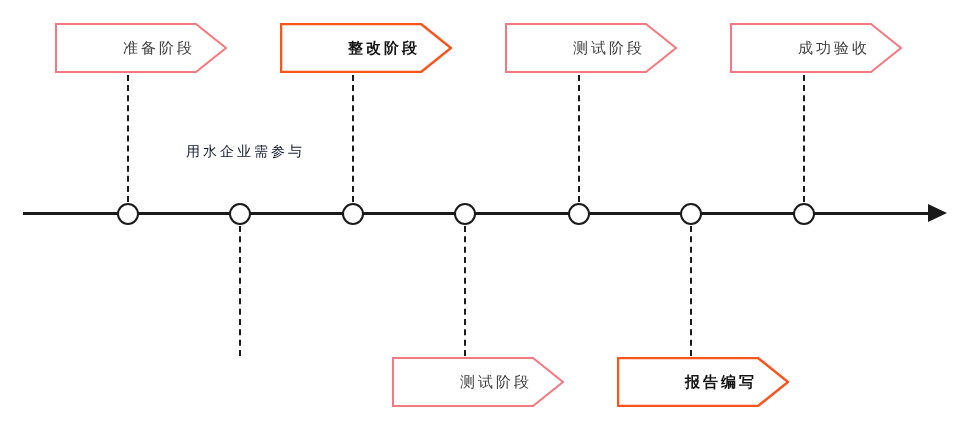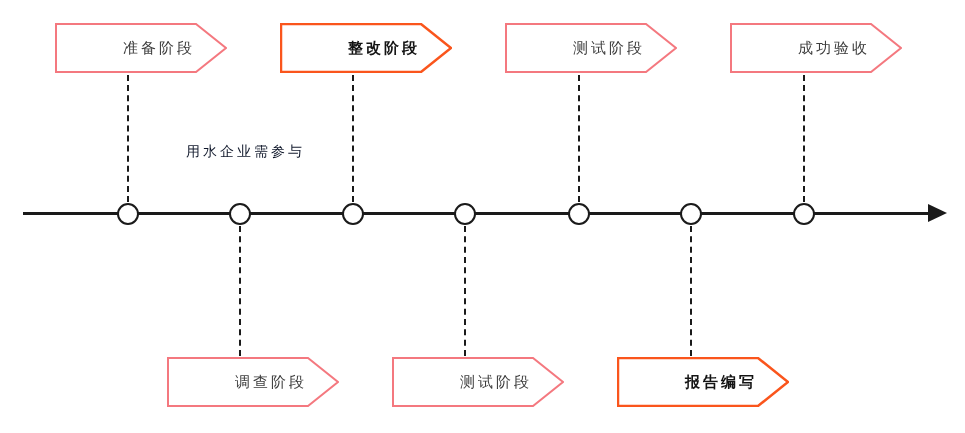--- a/index.html
+++ b/index.html
@@ -107,26 +107,20 @@
       </svg>
     <span class="banner-label">测试阶段</span>
   </div>
   <div class="banner pink" style="left:730px;top:23px">
     <svg width="172" height="50" viewBox="0 0 172 50">
         <polygon points="1,1 141,1 171,25 141,49 1,49"></polygon>
       </svg>
     <span class="banner-label">成功验收</span>
   </div>
 
-  <div class="banner pink" style="left:167px;top:357px">
-    <svg width="172" height="50" viewBox="0 0 172 50">
-        <polygon points="1,1 141,1 171,25 141,49 1,49"></polygon>
-      </svg>
-    <span class="banner-label">调查阶段</span>
-  </div>
   <div class="banner orange" style="left:617px;top:357px">
     <svg width="172" height="50" viewBox="0 0 172 50">
         <polygon points="1,1 141,1 171,25 141,49 1,49"></polygon>
       </svg>
     <span class="banner-label">报告编写</span>
   </div>
   <div class="banner pink" style="left:392px;top:357px">
     <svg width="172" height="50" viewBox="0 0 172 50">
         <polygon points="1,1 141,1 171,25 141,49 1,49"></polygon>
       </svg>

